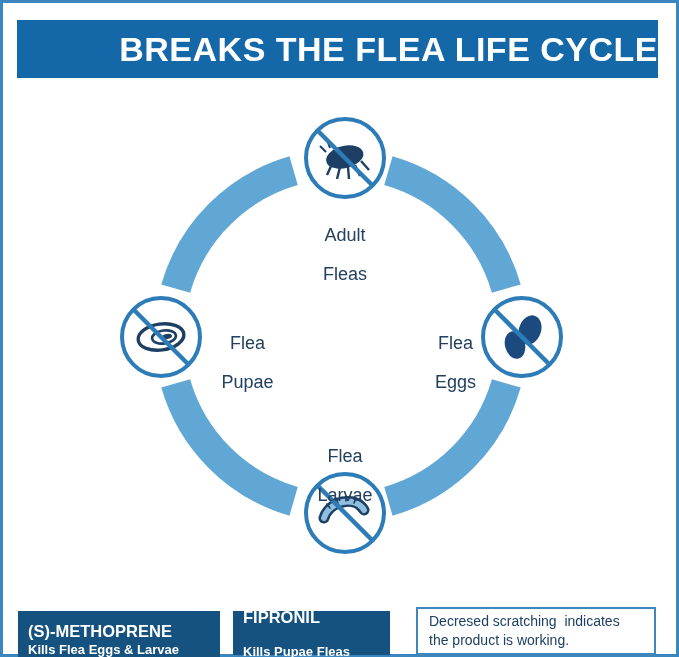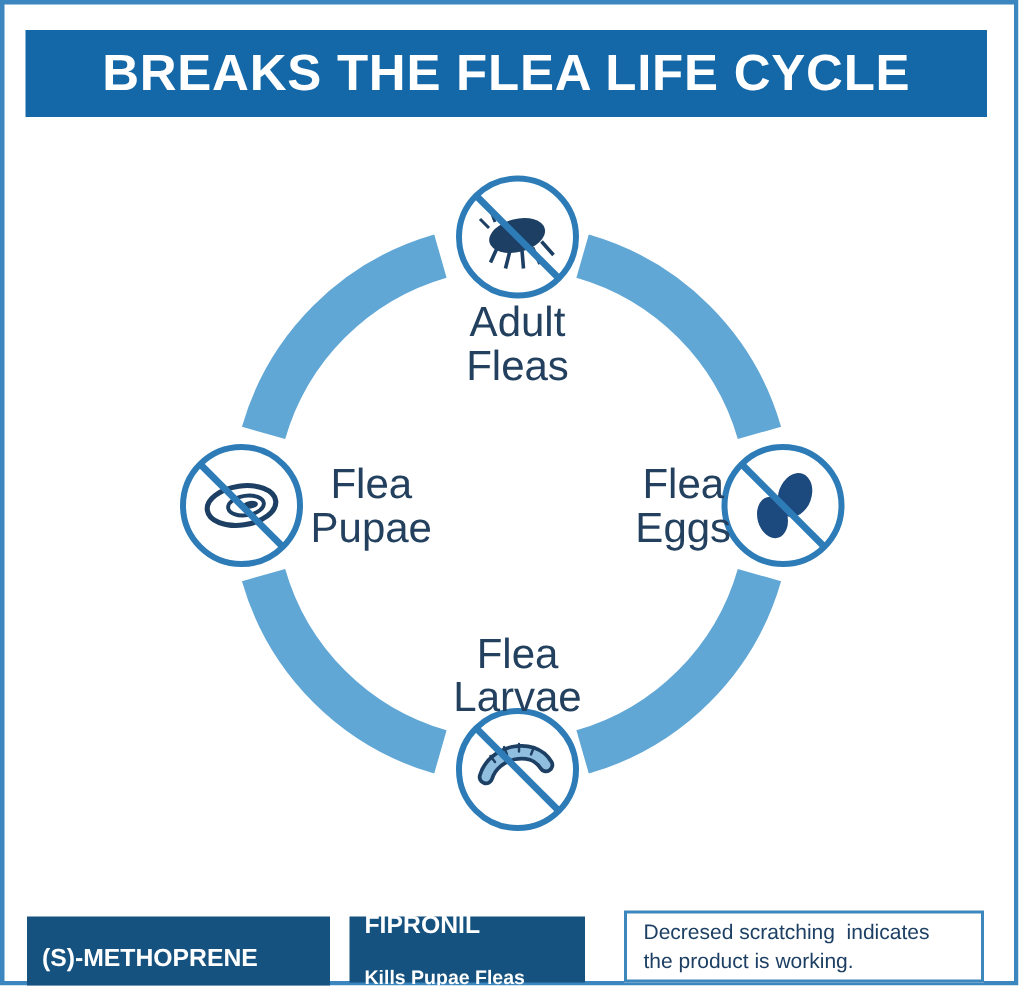--- a/index.html
+++ b/index.html
@@ -16,32 +16,32 @@
   }
   html,body{margin:0;padding:0;}
   body{
     width:679px;height:657px;position:relative;background:#fff;
     font-family:"Liberation Sans", sans-serif;overflow:hidden;
   }
   .frame{position:absolute;inset:0;border:3px solid var(--frame,#3c86bf);box-sizing:border-box;pointer-events:none;}
   .header{
     position:absolute;left:17px;right:21px;top:20px;height:58px;
     background:var(--header_bg,#1568a7);
-    display:flex;align-items:center;justify-content:center;
+    display:flex;align-items:center;justify-content:flex-end;
   }
   .header-title{
     color:#fff;font-size:34px;font-weight:bold;letter-spacing:0.5px;white-space:nowrap;
   }
   svg.diagram{position:absolute;left:0;top:0;}
   .arc{fill:none;stroke:var(--arc,#61a7d6);stroke-width:30;}
   .ring{fill:#fff;stroke:var(--ring,#2d7cb7);stroke-width:4;}
   .slash{stroke:var(--ring,#2d7cb7);stroke-width:4.5;}
   .node-label{
-    position:absolute;text-align:center;font-size:28px;line-height:29px;
-    color:var(--label_text,#23405f);white-space:pre-line;
+    position:absolute;text-align:center;font-size:18px;line-height:39px;
+    color:var(--label_text,#23405f);white-space:pre-line;margin-top:16px;
   }
   .label-adult{left:275px;top:200px;width:140px;}
   .label-eggs{left:398px;top:308px;width:115px;}
   .label-pupae{left:190px;top:308px;width:115px;}
   .label-larvae{left:275px;top:421px;width:140px;}
   .footer-box{
     position:absolute;background:var(--box_bg,#15527f);color:#fff;
     display:flex;flex-direction:column;justify-content:center;
     padding:0 10px;box-sizing:border-box;
   }
@@ -119,20 +119,21 @@
 Fleas</div>
 <div class="node-label label-eggs">Flea
 Eggs</div>
 <div class="node-label label-larvae">Flea
 Larvae</div>
 <div class="node-label label-pupae">Flea
 Pupae</div>
 
 <div class="footer-box box-methoprene">
   <div class="fb-title">(S)-METHOPRENE</div>
+  <div class="fb-sub">Kills Flea Eggs &amp; Larvae</div>
 </div>
 
 <div class="footer-box box-fipronil">
   <div class="fb-title">FIPRONIL</div>
   <div class="fb-sub">Kills Pupae Fleas</div>
 </div>
 
 <div class="note-box">
   <span>Decresed scratching  indicates
 the product is working.</span>

